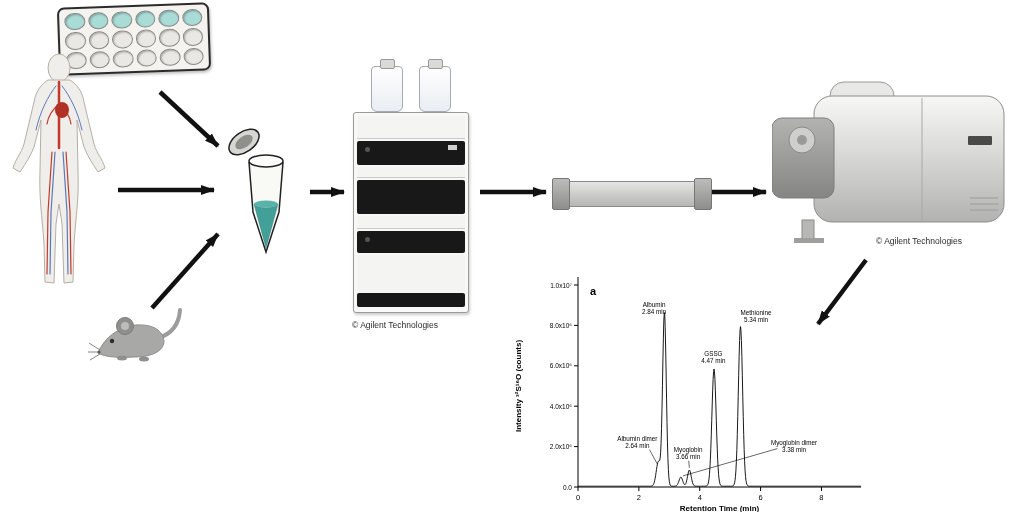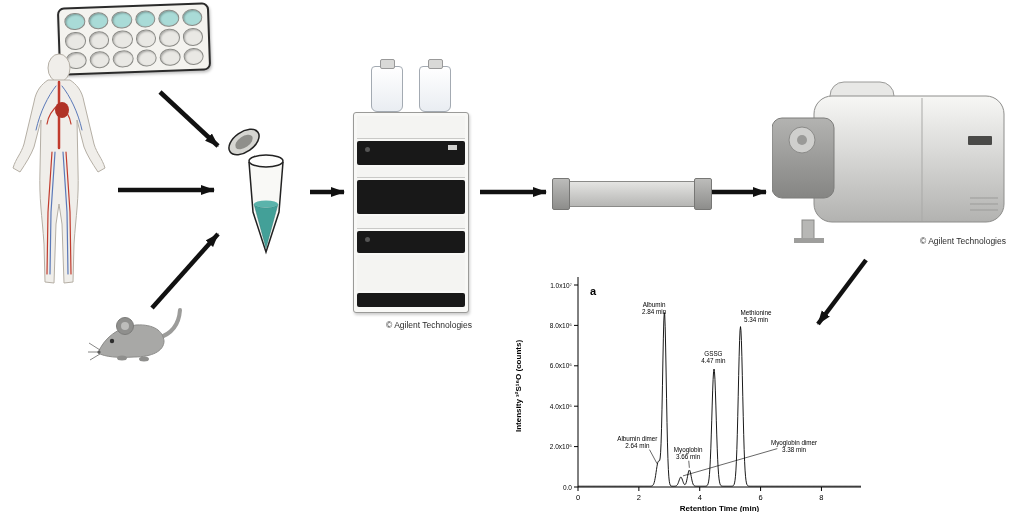--- a/index.html
+++ b/index.html
@@ -3,21 +3,21 @@
 <meta charset="utf-8">
 <style>
   html,body{margin:0;padding:0;background:#fff;}
   #canvas{position:relative;width:1024px;height:512px;background:#ffffff;overflow:hidden;
           font-family:"Liberation Sans",sans-serif;}
   svg text{font-family:"Liberation Sans",sans-serif;fill:#000;}
 
   .abs{position:absolute;}
 
   
-  .caption{position:absolute;font-size:8.5px;color:#2b2b2b;text-align:right;}
+  .caption{position:absolute;font-size:8.5px;color:#2b2b2b;text-align:left;}
 
   
   #plate{position:absolute;left:58px;top:5px;width:152px;height:68px;background:#f4f3ef;
          border:2px solid #2b2b2b;border-radius:7px;transform:rotate(-2deg);
          padding:4px 5px;box-sizing:border-box;box-shadow:1px 2px 3px rgba(0,0,0,.25);}
   #well-grid{display:grid;grid-template-columns:repeat(6,1fr);grid-template-rows:repeat(3,1fr);
              gap:2px 3px;width:100%;height:100%;}
   .well{border-radius:50%;border:1px solid #8a8a86;background:#e9e8e4;
         box-shadow:inset 1px 1px 2px rgba(0,0,0,.28);}
   .well.teal{background:#a9dbd7;}

